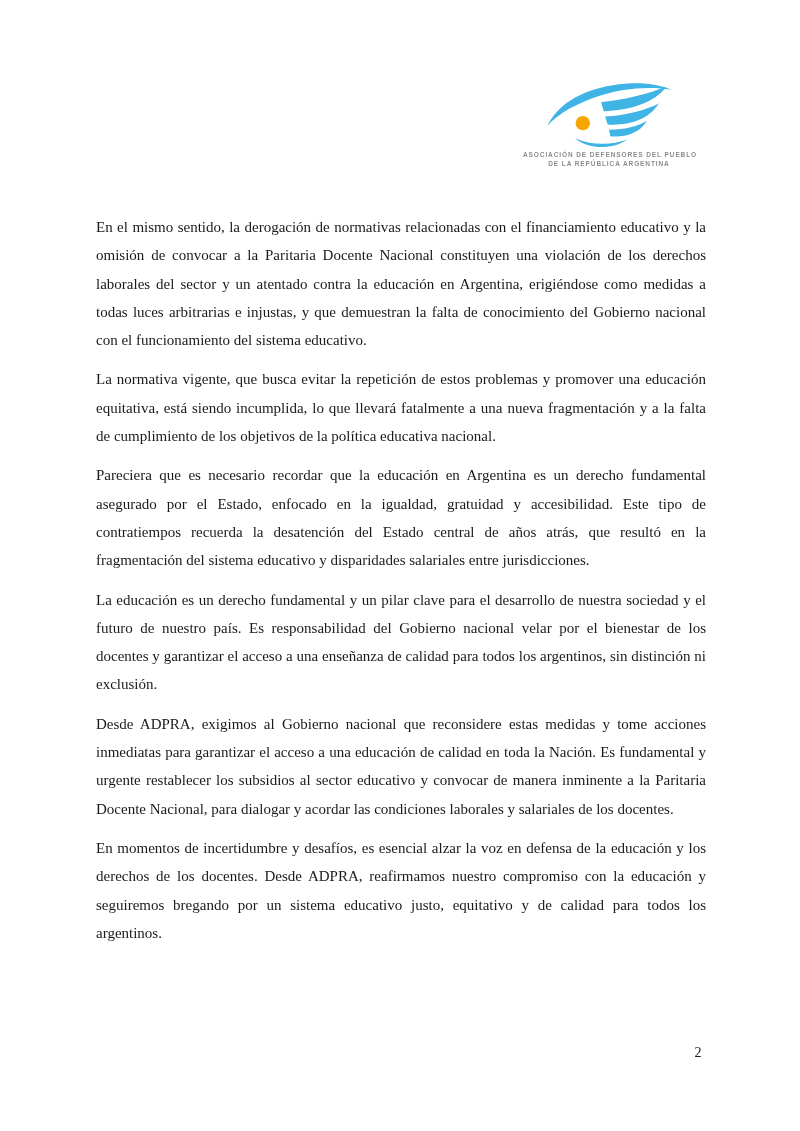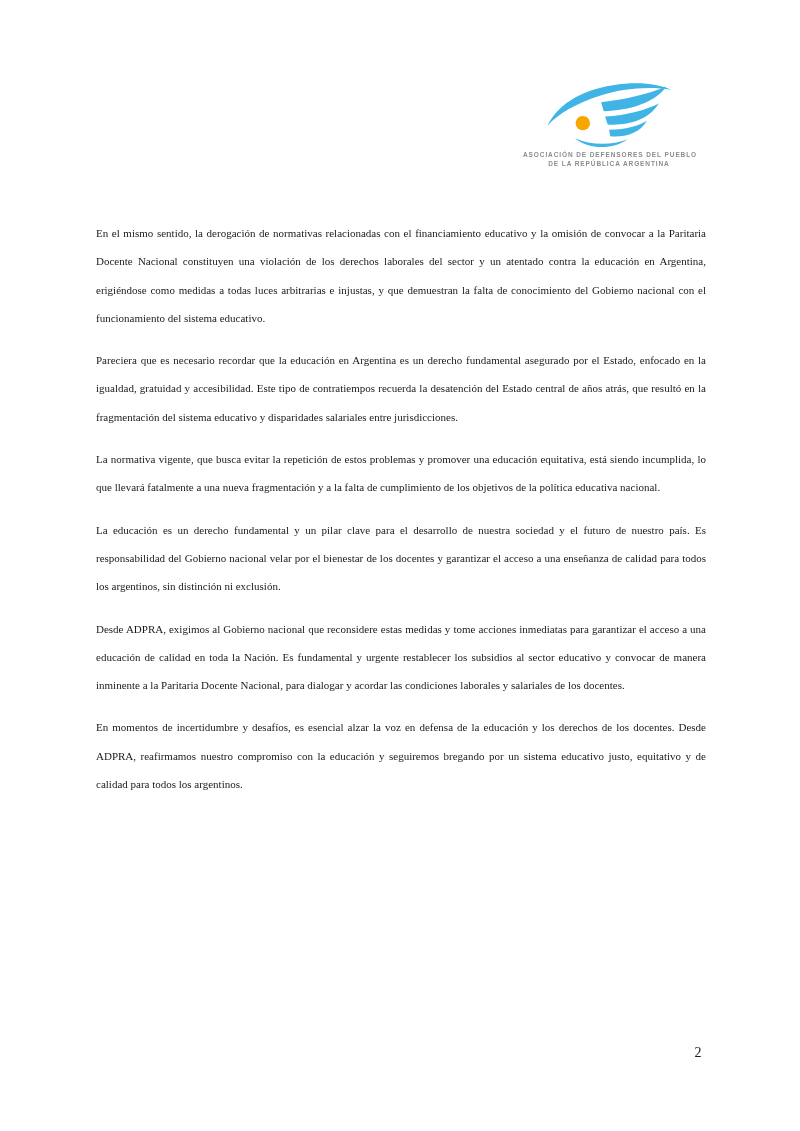--- a/index.html
+++ b/index.html
@@ -35,22 +35,22 @@
     text-transform: uppercase;
     white-space: nowrap;
   }
   .content {
     position: absolute;
     top: 205px;
     left: 96px;
     width: 610px;
   }
   .content p {
-    margin: 14px 0 11px 0;
-    font-size: 11px;
+    margin: 8px 0 11px 0;
+    font-size: 15px;
     line-height: 28.3px;
     text-align: justify;
   }
   .page-number {
     position: absolute;
     top: 1044px;
     left: 688px;
     width: 20px;
     text-align: center;
     font-size: 14px;
@@ -78,22 +78,22 @@
       <path d="M48,95 C72,106 104,106 128,97 C104,114 66,111 48,95 Z" fill="#3FB4E5"></path>
     </svg>
     <div class="logo-caption">
       <div>ASOCIACIÓN DE DEFENSORES DEL PUEBLO</div>
       <div>DE LA REPÚBLICA ARGENTINA</div>
     </div>
   </div>
 
   <div class="content">
     <p>En el mismo sentido, la derogación de normativas relacionadas con el financiamiento educativo y la omisión de convocar a la Paritaria Docente Nacional constituyen una violación de los derechos laborales del sector y un atentado contra la educación en Argentina, erigiéndose como medidas a todas luces arbitrarias e injustas, y que demuestran la falta de conocimiento del Gobierno nacional con el funcionamiento del sistema educativo.</p>
+    <p>La normativa vigente, que busca evitar la repetición de estos problemas y promover una educación equitativa, está siendo incumplida, lo que llevará fatalmente a una nueva fragmentación y a la falta de cumplimiento de los objetivos de la política educativa nacional.</p>
     <p>Pareciera que es necesario recordar que la educación en Argentina es un derecho fundamental asegurado por el Estado, enfocado en la igualdad, gratuidad y accesibilidad. Este tipo de contratiempos recuerda la desatención del Estado central de años atrás, que resultó en la fragmentación del sistema educativo y disparidades salariales entre jurisdicciones.</p>
-    <p>La normativa vigente, que busca evitar la repetición de estos problemas y promover una educación equitativa, está siendo incumplida, lo que llevará fatalmente a una nueva fragmentación y a la falta de cumplimiento de los objetivos de la política educativa nacional.</p>
     <p>La educación es un derecho fundamental y un pilar clave para el desarrollo de nuestra sociedad y el futuro de nuestro país. Es responsabilidad del Gobierno nacional velar por el bienestar de los docentes y garantizar el acceso a una enseñanza de calidad para todos los argentinos, sin distinción ni exclusión.</p>
     <p>Desde ADPRA, exigimos al Gobierno nacional que reconsidere estas medidas y tome acciones inmediatas para garantizar el acceso a una educación de calidad en toda la Nación. Es fundamental y urgente restablecer los subsidios al sector educativo y convocar de manera inminente a la Paritaria Docente Nacional, para dialogar y acordar las condiciones laborales y salariales de los docentes.</p>
     <p>En momentos de incertidumbre y desafíos, es esencial alzar la voz en defensa de la educación y los derechos de los docentes. Desde ADPRA, reafirmamos nuestro compromiso con la educación y seguiremos bregando por un sistema educativo justo, equitativo y de calidad para todos los argentinos.</p>
   </div>
 
   <div class="page-number">2</div>
 
 </div>
 
 </body></html>

